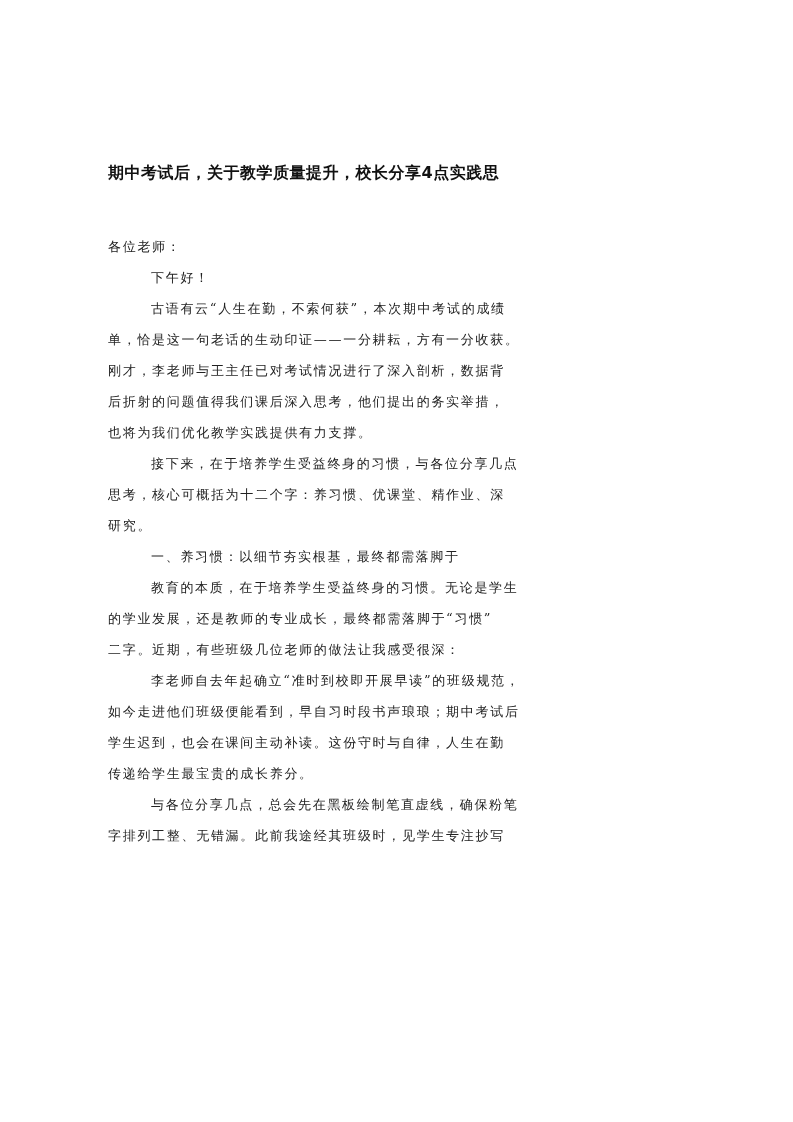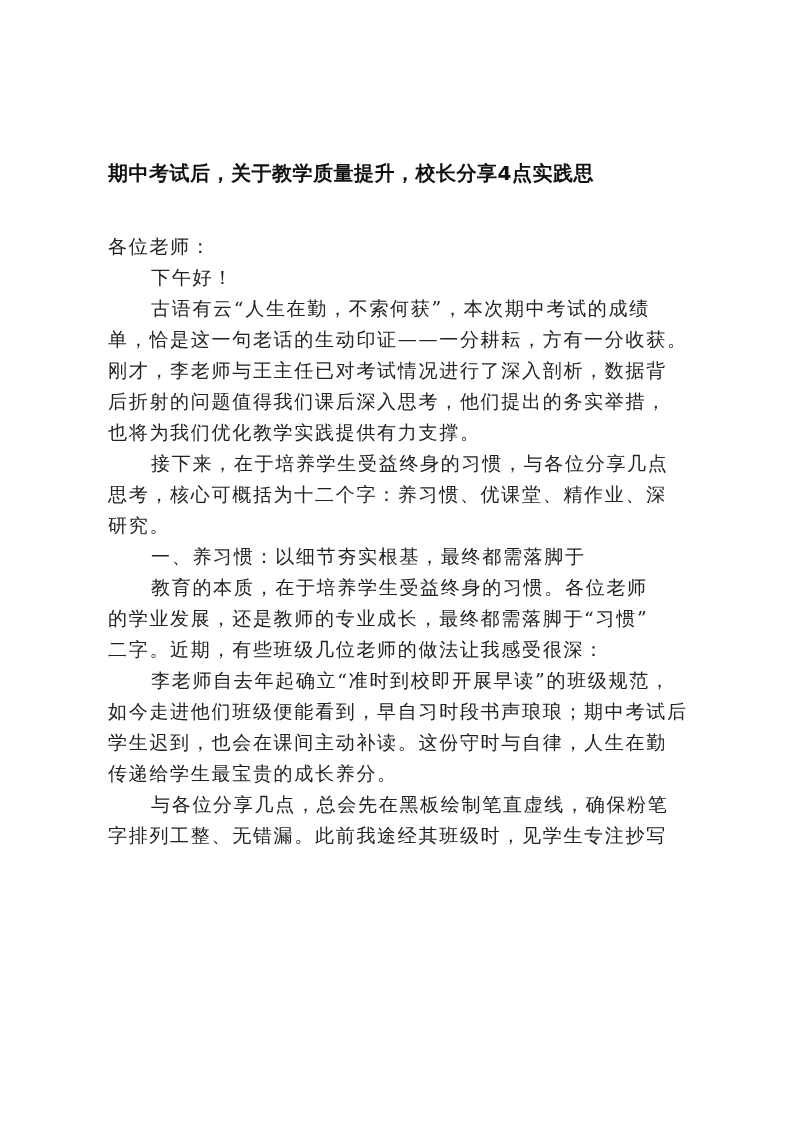--- a/index.html
+++ b/index.html
@@ -21,32 +21,32 @@
       top: 0;
       width: 578px;
     }
     .title {
       position: absolute;
       left: 0;
       top: 158px;
       width: 600px;
       font-family: "DejaVu Sans", "Liberation Sans", sans-serif;
       font-weight: bold;
-      font-size: 20px;
+      font-size: 16px;
       letter-spacing: 0.5px;
       white-space: nowrap;
       color: #111;
       line-height: 30px;
     }
     .body {
       position: absolute;
       left: 0;
       top: 231px;
       width: 578px;
-      font-size: 19px;
+      font-size: 13px;
       line-height: 31px;
       letter-spacing: 1.7px;
       text-align: justify;
       text-justify: inter-character;
       color: #222;
     }
     .line {
       display: block;
       white-space: nowrap;
       height: 31px;
@@ -63,21 +63,21 @@
     <span class="line indent">下午好！</span>
     <span class="line indent">古语有云“人生在勤，不索何获”，本次期中考试的成绩</span>
     <span class="line">单，恰是这一句老话的生动印证——一分耕耘，方有一分收获。</span>
     <span class="line">刚才，李老师与王主任已对考试情况进行了深入剖析，数据背</span>
     <span class="line">后折射的问题值得我们课后深入思考，他们提出的务实举措，</span>
     <span class="line">也将为我们优化教学实践提供有力支撑。</span>
     <span class="line indent">接下来，在于培养学生受益终身的习惯，与各位分享几点</span>
     <span class="line">思考，核心可概括为十二个字：养习惯、优课堂、精作业、深</span>
     <span class="line">研究。</span>
     <span class="line indent">一、养习惯：以细节夯实根基，最终都需落脚于</span>
-    <span class="line indent">教育的本质，在于培养学生受益终身的习惯。各位老师</span>
+    <span class="line indent">教育的本质，在于培养学生受益终身的习惯。无论是学生</span>
     <span class="line">的学业发展，还是教师的专业成长，最终都需落脚于“习惯”</span>
     <span class="line">二字。近期，有些班级几位老师的做法让我感受很深：</span>
     <span class="line indent">李老师自去年起确立“准时到校即开展早读”的班级规范，</span>
     <span class="line">如今走进他们班级便能看到，早自习时段书声琅琅；期中考试后</span>
     <span class="line">学生迟到，也会在课间主动补读。这份守时与自律，人生在勤</span>
     <span class="line">传递给学生最宝贵的成长养分。</span>
     <span class="line indent">与各位分享几点，总会先在黑板绘制笔直虚线，确保粉笔</span>
     <span class="line">字排列工整、无错漏。此前我途经其班级时，见学生专注抄写</span>
   </div>
 </div>

